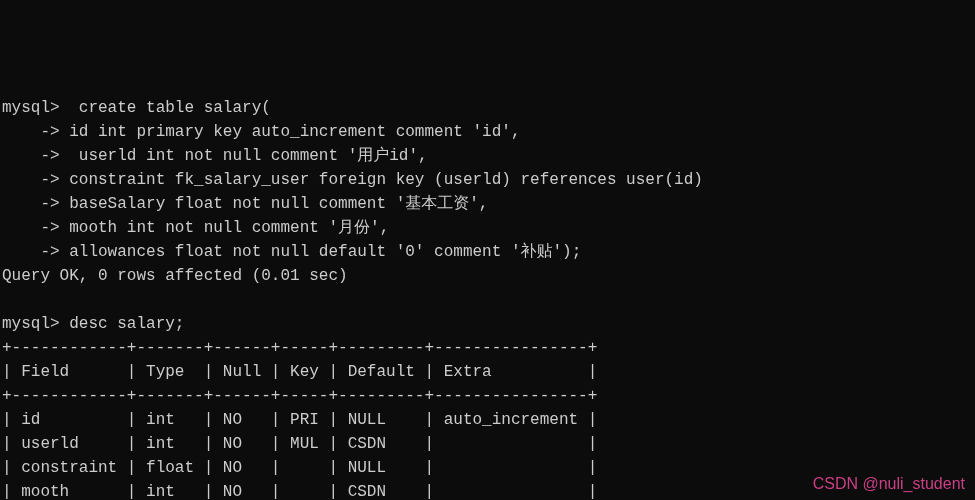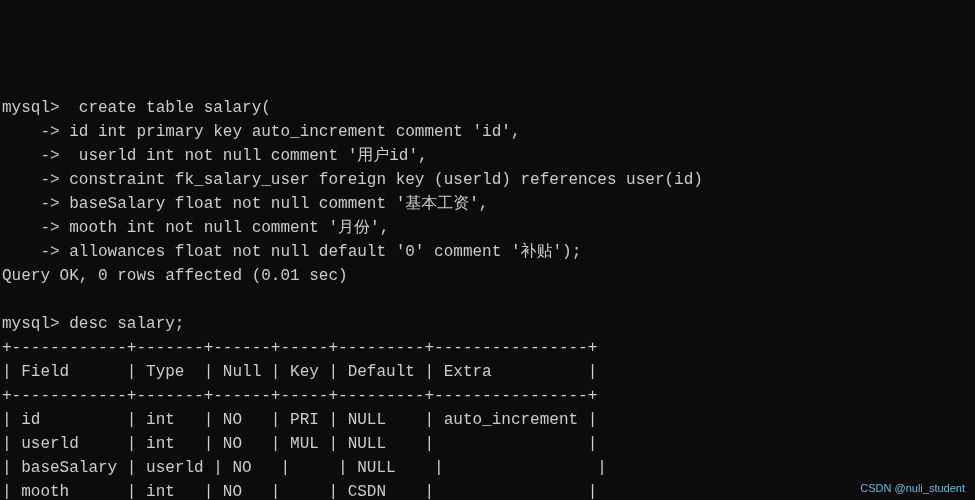--- a/index.html
+++ b/index.html
@@ -16,23 +16,23 @@
       height: 500px;
       position: relative;
     }
     .terminal {
       padding: 0 2px;
     }
     .watermark {
       position: absolute;
       bottom: 4px;
       right: 10px;
-      color: #7dd3fc;
+      color: #ec4899;
       font-family: Arial, sans-serif;
-      font-size: 11px;
+      font-size: 16px;
       opacity: 0.85;
       white-space: nowrap;
     }
   </style>
 </head>
 <body>
 
 
 
 <div class="terminal"><span>mysql&gt;  create table salary(</span>
@@ -42,22 +42,22 @@
 <span>    -&gt; baseSalary float not null comment '基本工资',</span>
 <span>    -&gt; mooth int not null comment '月份',</span>
 <span>    -&gt; allowances float not null default '0' comment '补贴');</span>
 <span>Query OK, 0 rows affected (0.01 sec)</span>
 <span></span>
 <span>mysql&gt; desc salary;</span>
 <span>+------------+-------+------+-----+---------+----------------+</span>
 <span>| Field      | Type  | Null | Key | Default | Extra          |</span>
 <span>+------------+-------+------+-----+---------+----------------+</span>
 <span>| id         | int   | NO   | PRI | NULL    | auto_increment |</span>
-<span>| userld     | int   | NO   | MUL | NULL    |                |</span>
-<span>| baseSalary | userld | NO   |     | NULL    |                |</span>
+<span>| userld     | int   | NO   | MUL | CSDN    |                |</span>
+<span>| constraint | float | NO   |     | NULL    |                |</span>
 <span>| mooth      | int   | NO   |     | CSDN    |                |</span>
 
 </div>
 
 <div class="watermark">CSDN @nuli_student</div>
 
 
 
 
 </body></html>

